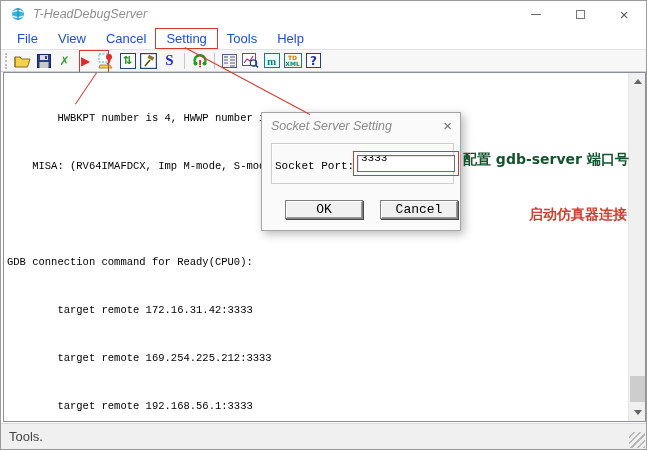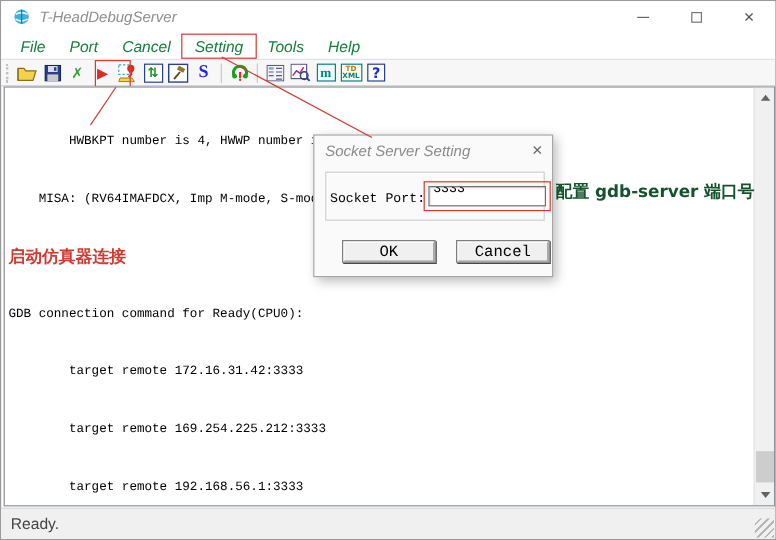--- a/index.html
+++ b/index.html
@@ -11,21 +11,21 @@
   .titlebar { height:26px; display:flex; align-items:center; background:#fff;font-style:italic; }
   .app-icon { width:14px; height:14px; margin:0 8px 0 10px; }
   .title-text { font-size:12.5px; color:#8f8f8f; }
   .winbtns { margin-left:auto; display:flex; }
   .winbtn { width:44px; height:26px; display:flex; align-items:center; justify-content:center; color:#666; }
   .min-glyph { width:10px; border-top:1px solid #666; }
   .max-glyph { width:9px; height:9px; border:1px solid #777; }
   .close-glyph { font-size:15px; line-height:1; color:#555; }
 
   
-  .menubar { height:22px; display:flex; align-items:center; padding-left:6px; background:#fff; font-size:13px; color:#15803d;font-style:italic; }
+  .menubar { height:22px; display:flex; align-items:center; padding-left:6px; background:#fff; font-size:13px; color:#1d4ed8; }
   .menu-item { padding:2px 10px; position:relative; }
   .menu-item.boxed { outline:1px solid #d23b2f; outline-offset:0px; }
 
   
   .toolbar { height:23px; display:flex; align-items:center; background:#f7f7f7; border-top:1px solid #e2e2e2; border-bottom:1px solid #cfcfcf; padding-left:2px; }
   .grip { width:4px; height:16px; border-left:2px dotted #c0c0c0; margin:0 3px 0 2px; }
   .tbtn { width:21px; height:20px; display:flex; align-items:center; justify-content:center; position:relative; font-family:"DejaVu Sans", sans-serif; }
   .tsep { width:1px; height:16px; background:#c8c8c8; margin:0 4px; }
   .g-kill { color:#2ea02e; font-weight:bold; font-size:12px; }
   .g-run { color:#e02a2a; font-size:12px; }
@@ -34,21 +34,21 @@
   .g-model { color:#0d8080; font-weight:bold; font-size:11px; border:1px solid #0d8080; background:#effafa; width:16px; height:15px; display:flex; align-items:center; justify-content:center; font-family:"Liberation Serif", serif; }
   .g-xml { color:#0d8080; font-weight:bold; font-size:6px; line-height:6px; border:1px solid #0d8080; background:#fffbe8; width:18px; height:15px; display:flex; flex-direction:column; align-items:center; justify-content:center; }
   .g-xml .td { color:#c07a12; }
   .g-help { color:#1f2bd0; font-weight:bold; font-size:12px; border:1px solid #27408b; background:#fff; width:15px; height:15px; display:flex; align-items:center; justify-content:center; }
   .run-redbox { position:absolute; left:78px; top:49px; width:30px; height:23px; border:1.5px solid #d23b2f; pointer-events:none; }
 
   
   .logarea { position:absolute; left:2px; top:71px; width:643px; height:350px; border:1px solid #8a8f98; background:#fff; overflow:hidden; }
   .logtext { position:absolute; left:3px; top:5px; right:18px; font-family:"Liberation Mono", monospace; font-size:10.5px; line-height:16px; color:#000; white-space:pre; }
   .logline { height:16px; }
-  .cn-red { color:#d23b2f; font-size:14px; font-family:"DejaVu Sans", sans-serif; font-weight:bold; }
+  .cn-red { color:#d23b2f; font-size:14px; font-family:"DejaVu Sans", sans-serif; font-weight:bold;text-align:right; }
 
   
   .vscroll { position:absolute; right:0; top:0; width:17px; height:348px; background:#f0f0f0; border-left:1px solid #e4e4e4; }
   .sbtn { position:absolute; left:0; width:17px; height:17px; display:flex; align-items:center; justify-content:center; }
   .sbtn.up { top:0; }
   .sbtn.down { bottom:0; }
   .tri-up { width:0; height:0; border-left:4px solid transparent; border-right:4px solid transparent; border-bottom:5px solid #636363; }
   .tri-down { width:0; height:0; border-left:4px solid transparent; border-right:4px solid transparent; border-top:5px solid #636363; }
   .sthumb { position:absolute; left:1px; width:15px; bottom:19px; height:26px; background:#cdcdcd; }
 
@@ -97,21 +97,21 @@
           <span class="max-glyph"></span>
         </div>
       <div class="winbtn">
           <span class="close-glyph">×</span>
         </div>
     </div>
   </div>
 
   <div class="menubar">
     <span class="menu-item">File</span>
-    <span class="menu-item">Port</span>
+    <span class="menu-item">View</span>
     <span class="menu-item">Cancel</span>
     <span class="menu-item boxed">Setting</span>
     <span class="menu-item">Tools</span>
     <span class="menu-item">Help</span>
   </div>
 
   <div class="toolbar">
     <span class="grip"></span>
     <div class="tbtn">
       <svg width="18" height="14" viewBox="0 0 18 14">
@@ -243,17 +243,17 @@
     <span class="dlg-label">Socket Port:</span>
     <div class="input-redbox"></div>
     <input class="dlg-input" type="text" value="3333" style="">
     <div class="dlg-btn btn-ok">OK</div>
     <div class="dlg-btn btn-cancel">Cancel</div>
   </div>
 
   <div class="port-note">配置 gdb-server 端口号</div>
 
   <div class="statusbar">
-    <span>Ready.</span>
+    <span>Tools.</span>
     <div class="resize-grip"></div>
   </div>
 
 </div>
 
 </body></html>

